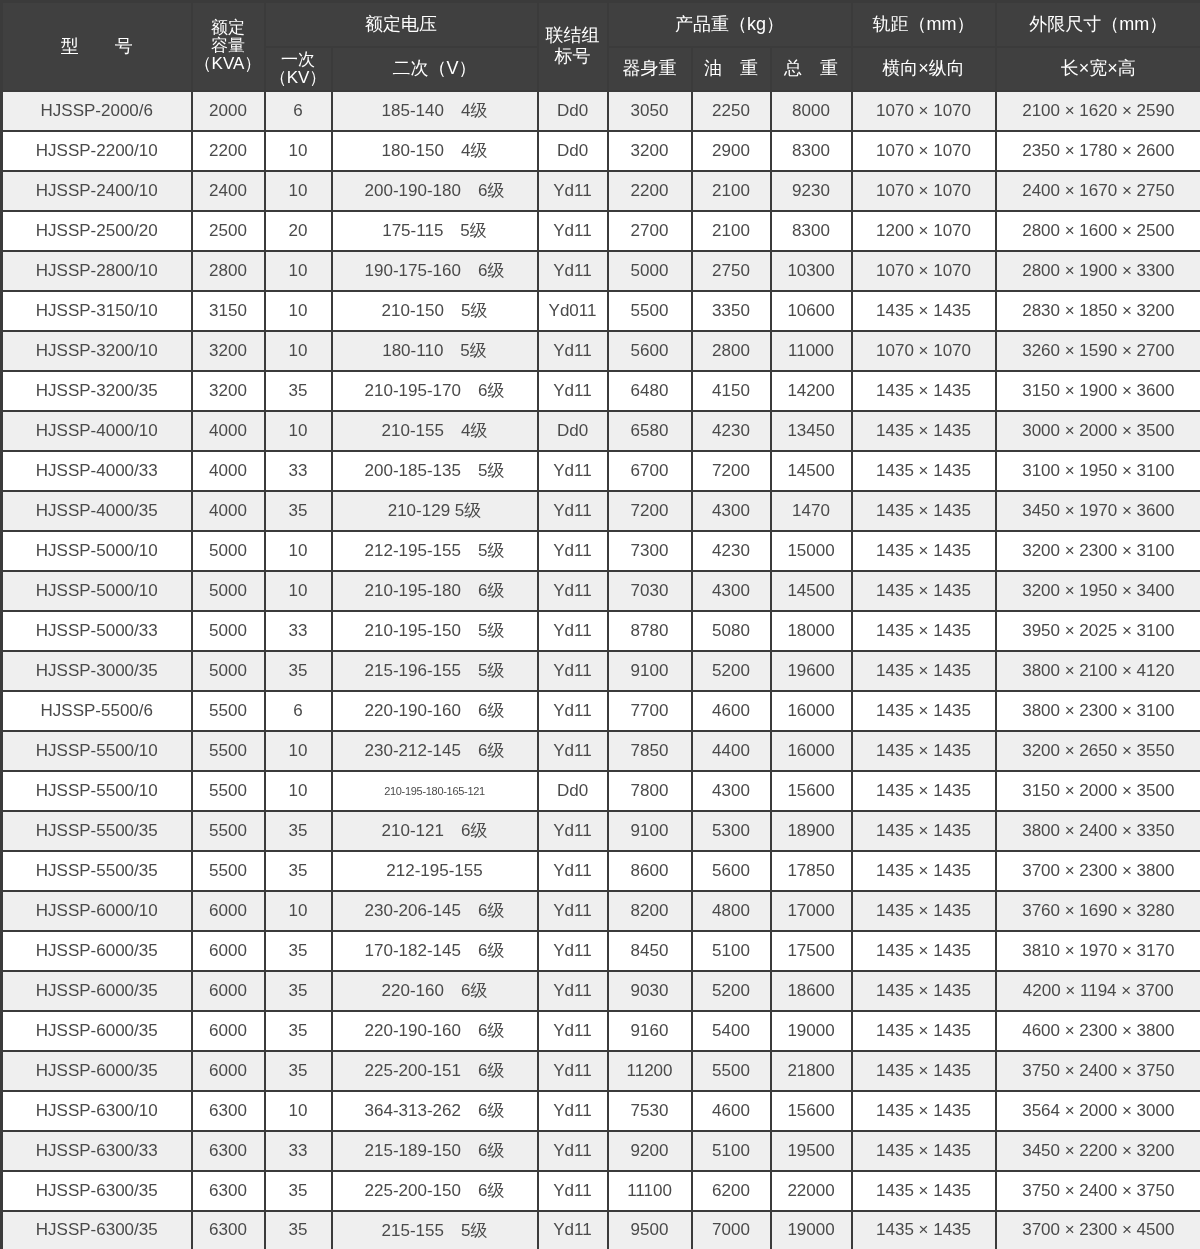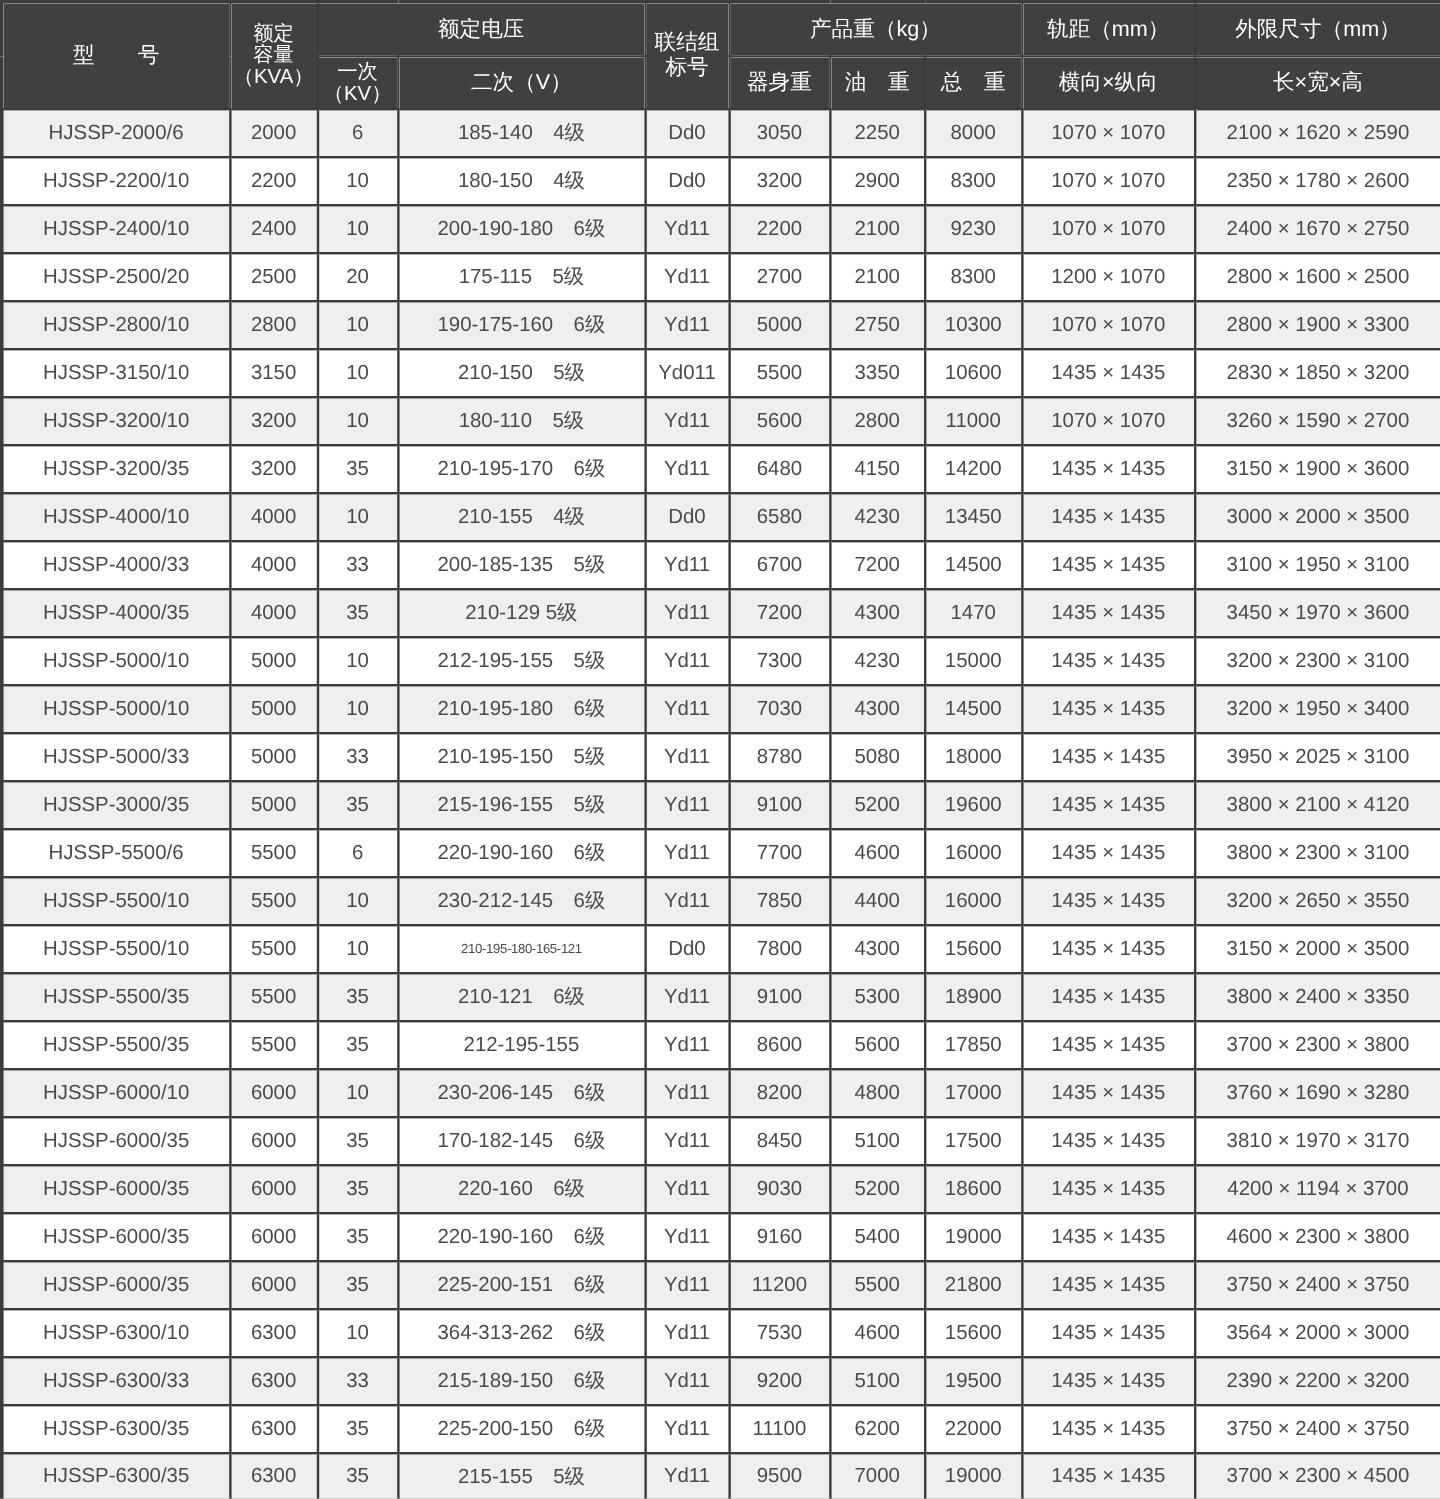--- a/index.html
+++ b/index.html
@@ -411,21 +411,21 @@
         <tr>
           <td>HJSSP-6300/33</td>
           <td>6300</td>
           <td>33</td>
           <td>215-189-150　6级</td>
           <td>Yd11</td>
           <td>9200</td>
           <td>5100</td>
           <td>19500</td>
           <td>1435 × 1435</td>
-          <td>2390 × 2200 × 3200</td>
+          <td>3450 × 2200 × 3200</td>
         </tr>
         <tr>
           <td>HJSSP-6300/35</td>
           <td>6300</td>
           <td>35</td>
           <td>225-200-150　6级</td>
           <td>Yd11</td>
           <td>11100</td>
           <td>6200</td>
           <td>22000</td>

